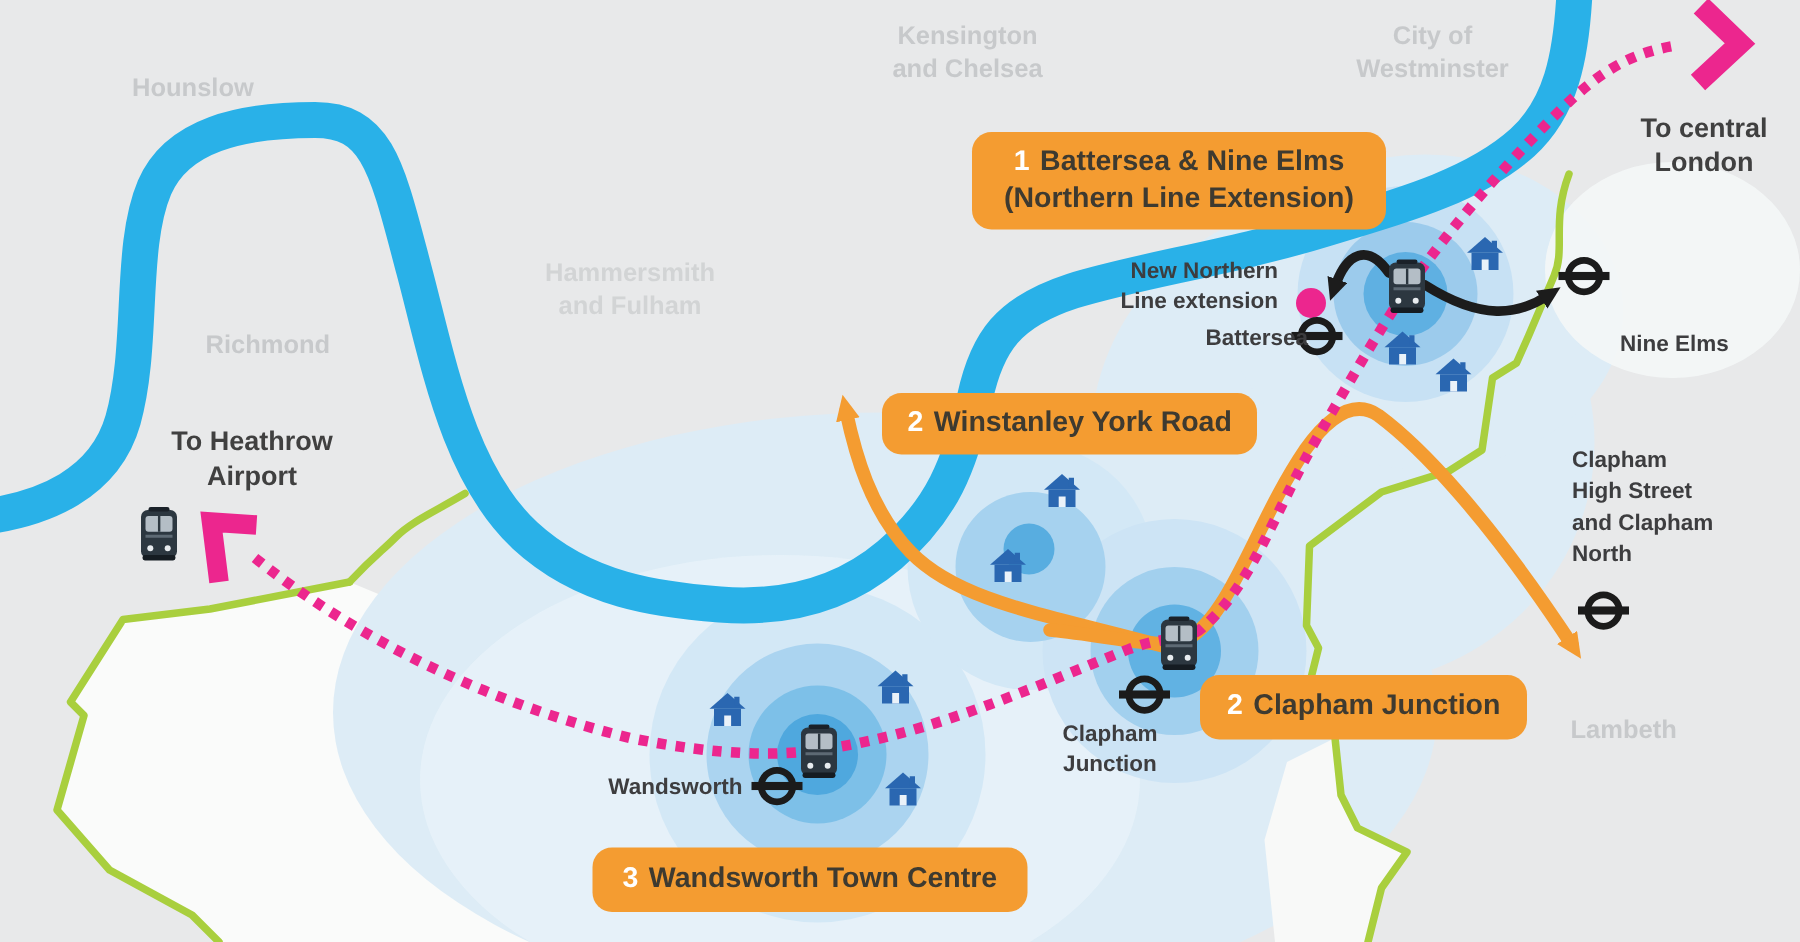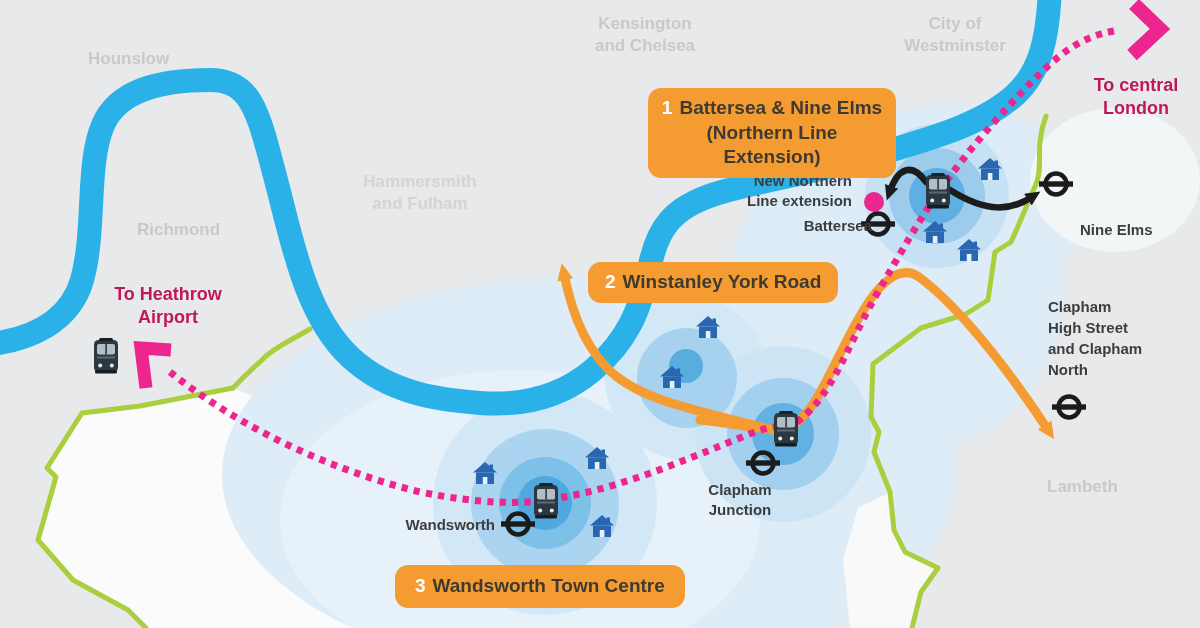--- a/index.html
+++ b/index.html
@@ -2,27 +2,27 @@
 <html><head>
 <meta charset="utf-8">
 <style>
   html,body{margin:0;padding:0;background:#e8e9ea;}
   #stage{position:relative;width:1200px;height:628px;overflow:hidden;background:#e8e9ea;
          font-family:"Liberation Sans",sans-serif;}
   #map-art{position:absolute;left:0;top:0;}
   .lbl{position:absolute;font-weight:bold;white-space:nowrap;}
   .borough{color:#c7c9cb;font-size:17px;line-height:1.3;}
   .centered{transform:translateX(-50%);text-align:center;}
-  .dest{color:#be185d;font-size:18px;line-height:1.25;}
+  .dest{color:#404040;font-size:18px;line-height:1.25;}
   .stn{color:#3d3d3f;font-size:15px;line-height:1.32;}
   .right{text-align:right;}
   .callout{position:absolute;background:#f49c31;border-radius:13px;color:#3e3a30;
            font-weight:bold;font-size:19px;line-height:1.3;box-sizing:border-box;}
   .callout .num{color:#ffffff;margin-right:7px;}
-  .c1{left:648px;top:88px;width:248px;padding:8px 10px;text-align:center;}
+  .c1{left:648px;top:88px;width:276px;padding:8px 10px;text-align:center;}
   .c2a{left:588px;top:262px;padding:8px 17px;}
   .c2b{left:800px;top:450px;padding:9px 18px;}
   .c3{left:395px;top:565px;padding:9px 20px;}
 </style>
 </head>
 <body>
 
 <div id="stage">
 
   <svg id="map-art" width="1200" height="628" viewBox="0 0 1200 628">
@@ -178,17 +178,20 @@
     <div>North</div>
   </div>
 
   <div class="callout c1">
     <div><span class="num">1</span><span>Battersea &amp; Nine Elms</span></div>
     <div>(Northern Line Extension)</div>
   </div>
   <div class="callout c2a">
     <span class="num">2</span><span>Winstanley York Road</span>
   </div>
+  <div class="callout c2b">
+    <span class="num">2</span><span>Clapham Junction</span>
+  </div>
   <div class="callout c3">
     <span class="num">3</span><span>Wandsworth Town Centre</span>
   </div>
 
 </div>
 
 </body></html>

